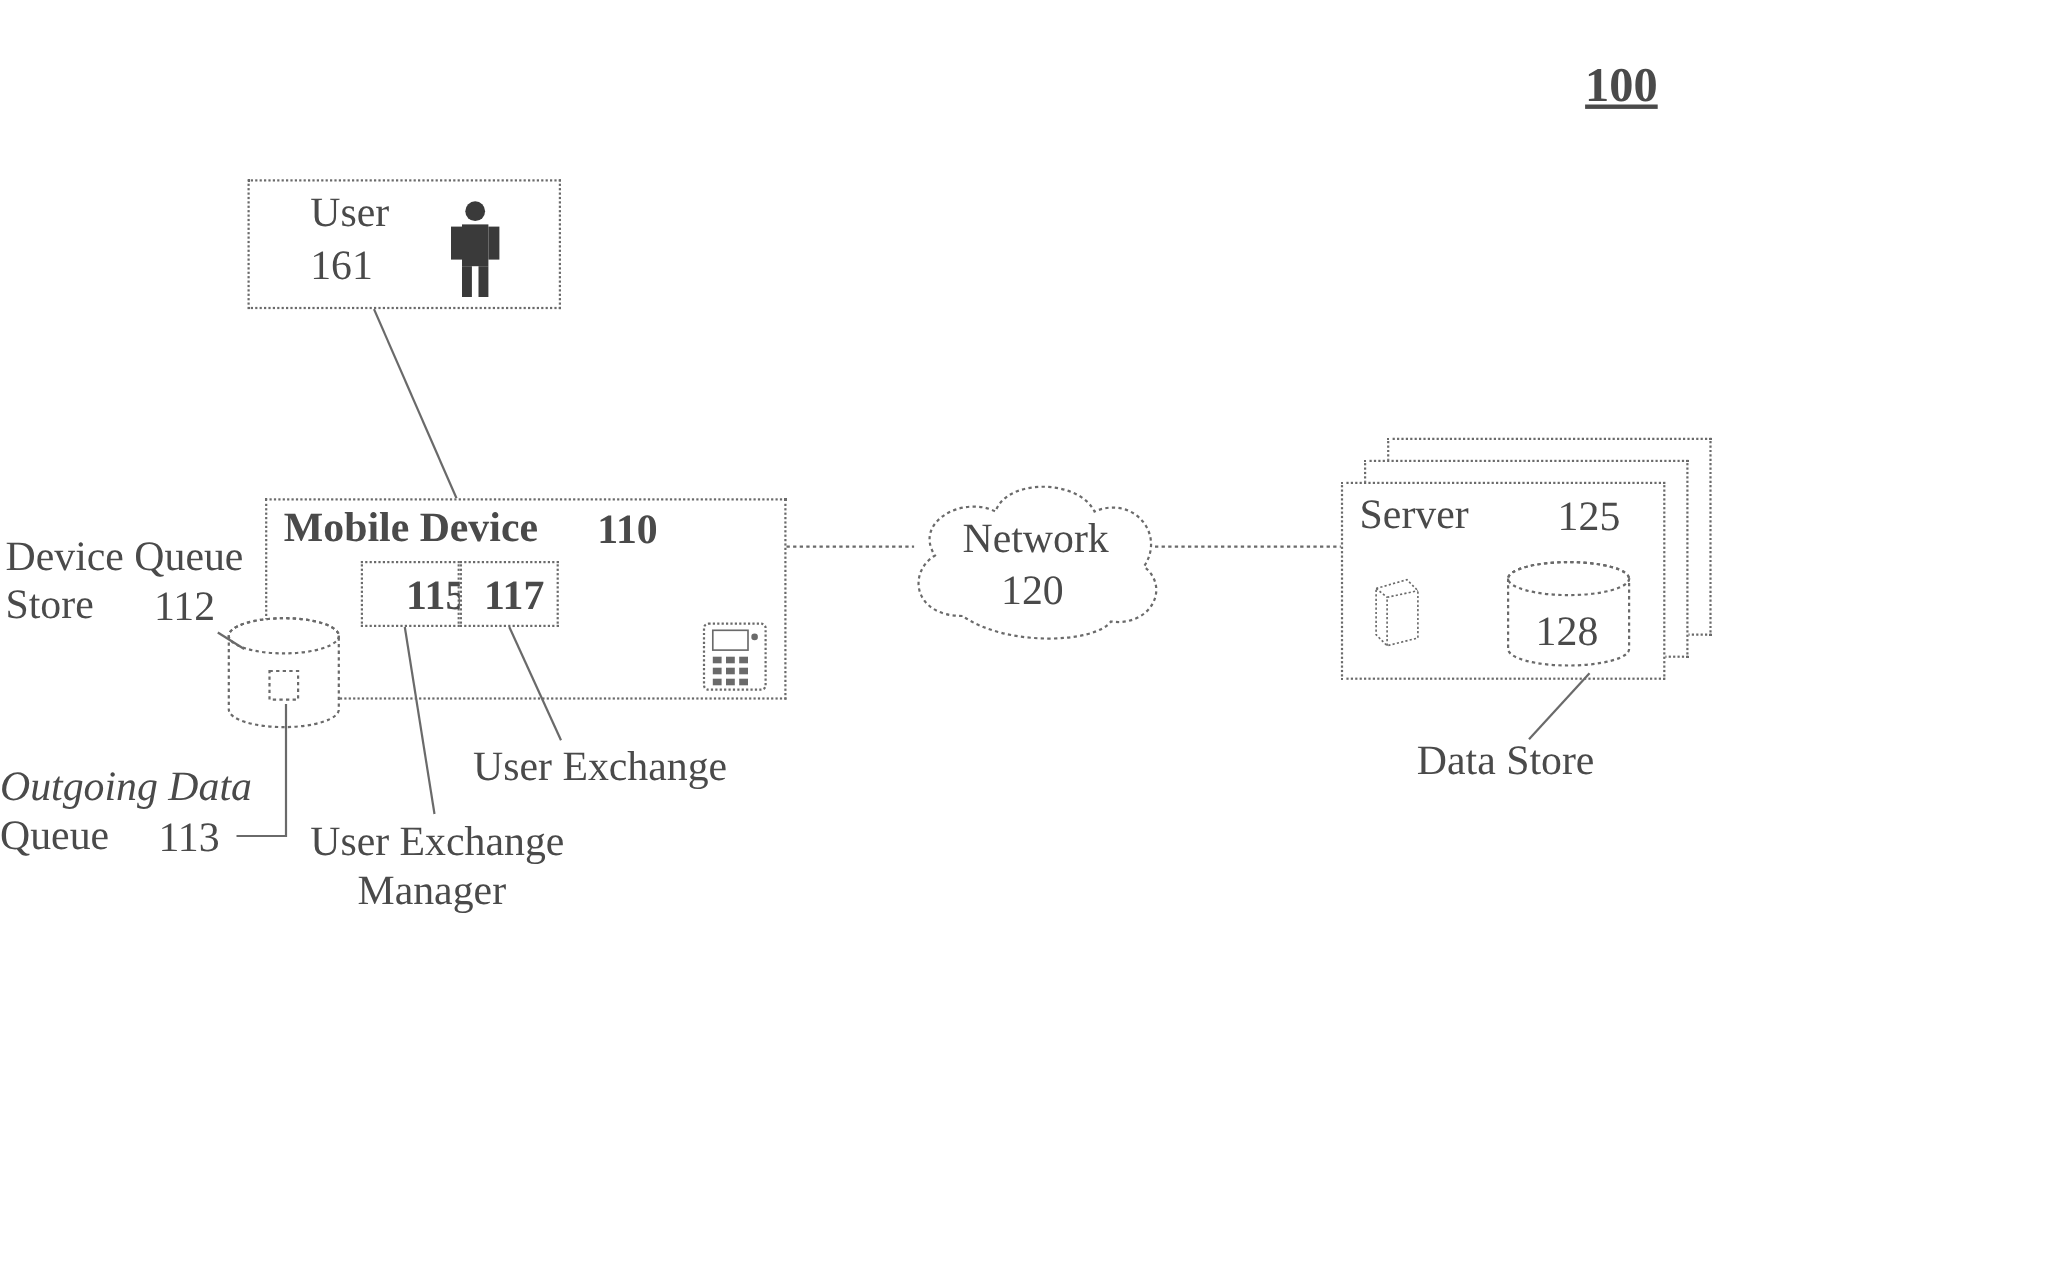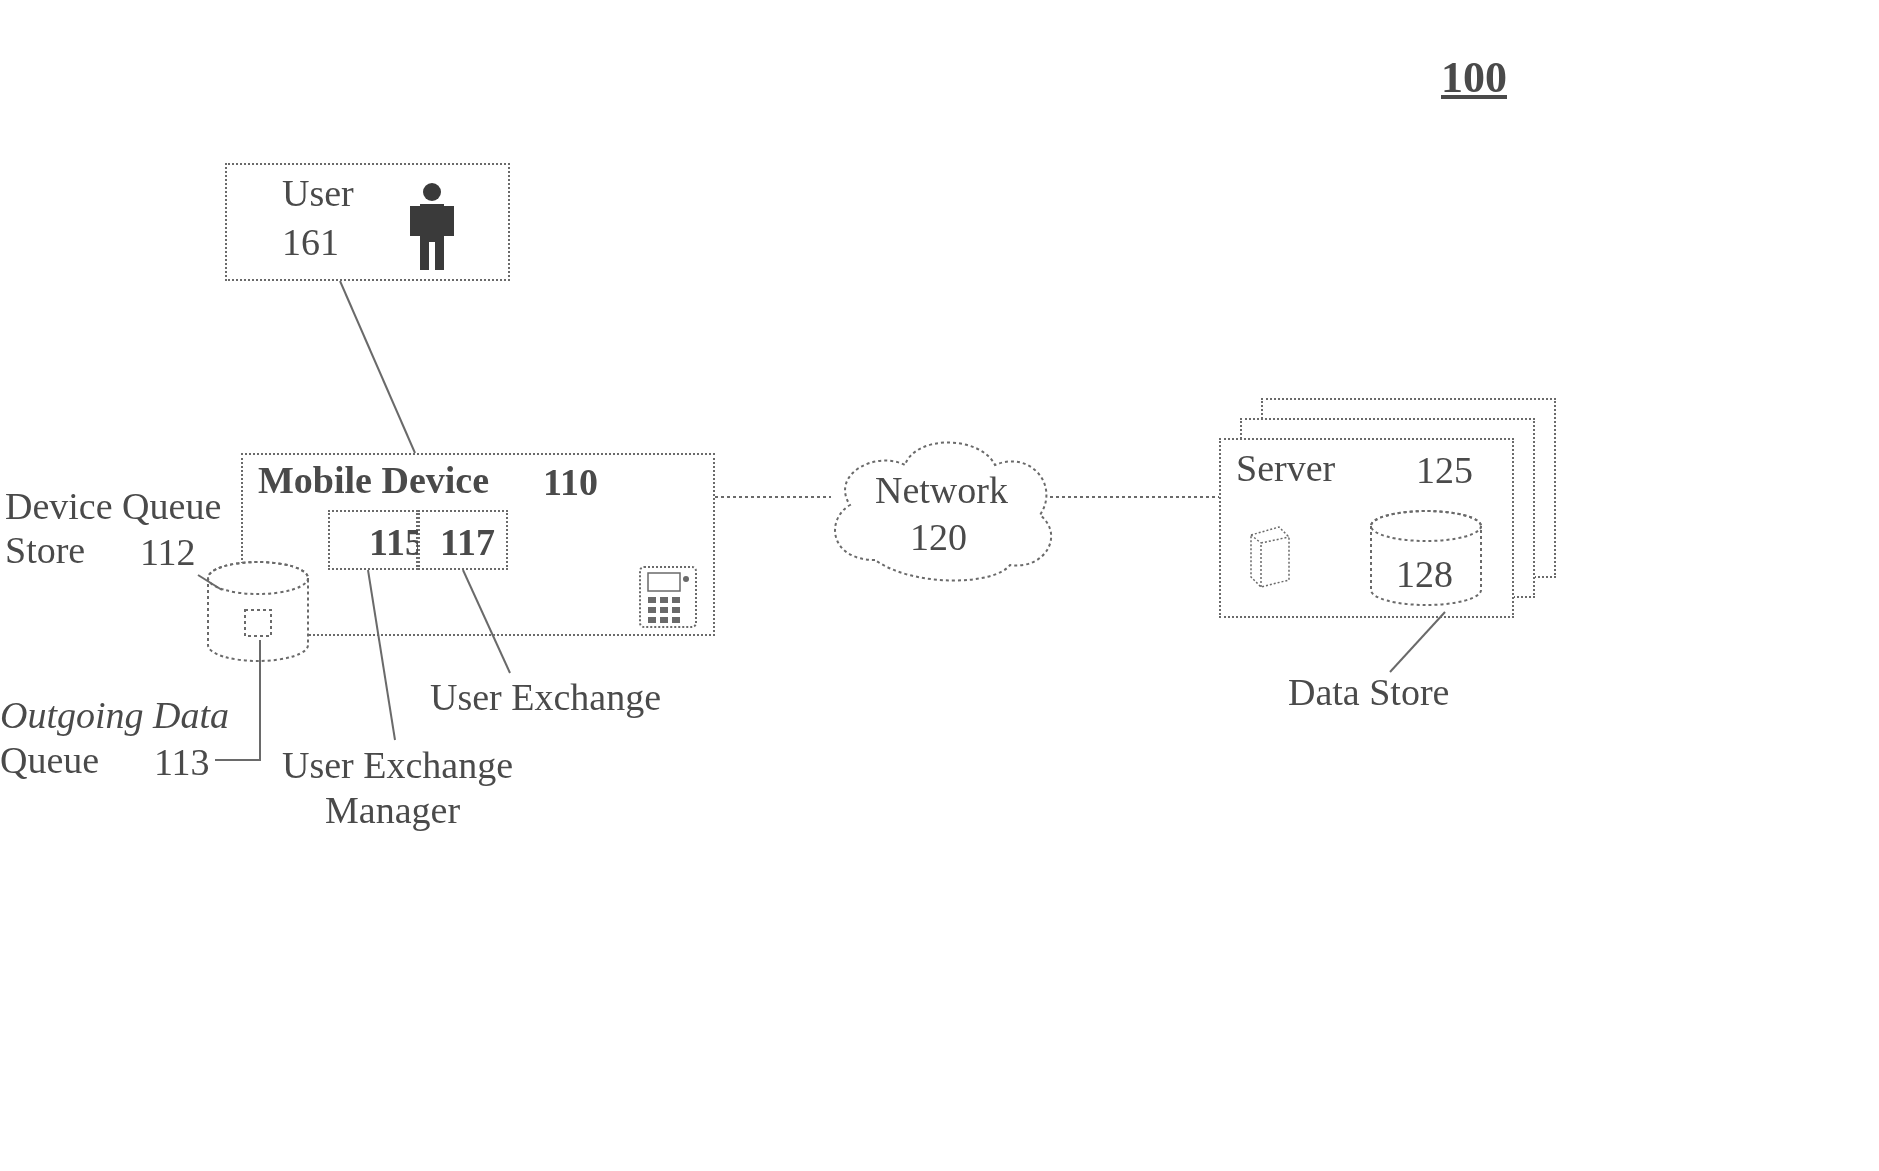--- a/index.html
+++ b/index.html
@@ -96,21 +96,21 @@
   <div class="abs label" style="left:5px; top:486px; text-align:left;">Device Queue</div>
   <div class="abs label" style="left:5px; top:530px;">Store</div>
   <div class="abs num" style="left:140px; top:530px;">112</div>
 
   <svg style="left:0; top:0;" width="1879" height="1171">
     <line x1="198" y1="575" x2="222" y2="590" stroke="#6a6a6a" stroke-width="2"></line>
   </svg>
 
   <div class="abs label" style="left:0px; top:695px;font-style:italic;">Outgoing Data</div>
   <div class="abs label" style="left:0px; top:740px;">Queue</div>
-  <div class="abs num" style="left:154px; top:740px;">113</div>
+  <div class="abs num" style="left:144px; top:740px;">113</div>
 
   <svg style="left:0; top:0;" width="1879" height="1171">
     <polyline points="215,760 260,760 260,640" fill="none" stroke="#6a6a6a" stroke-width="2"></polyline>
   </svg>
 
   <div class="abs label" style="left:282px; top:745px;">User Exchange</div>
   <div class="abs label" style="left:325px; top:790px;">Manager</div>
   <svg style="left:0; top:0;" width="1879" height="1171">
     <line x1="368" y1="570" x2="395" y2="740" stroke="#6a6a6a" stroke-width="2"></line>
   </svg>

